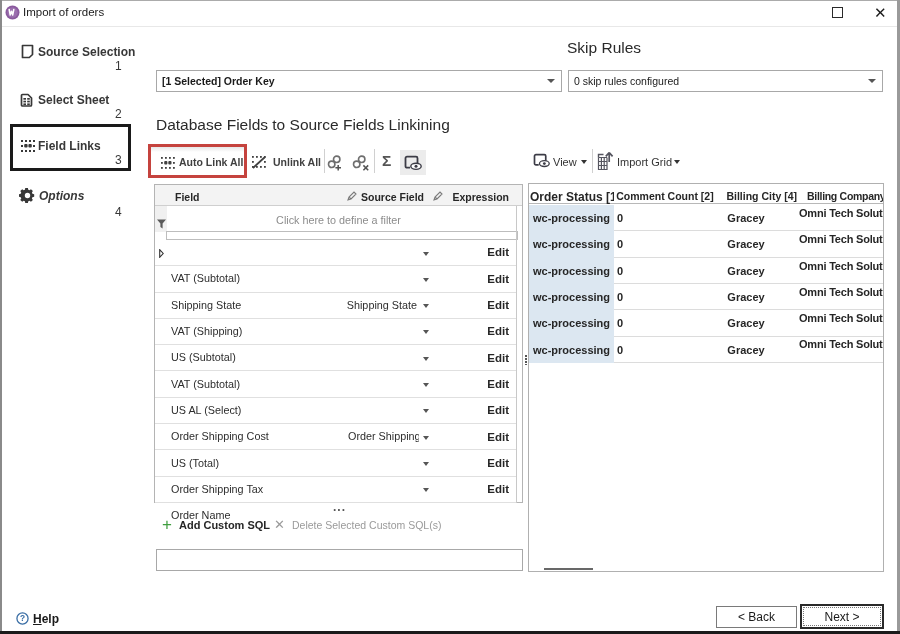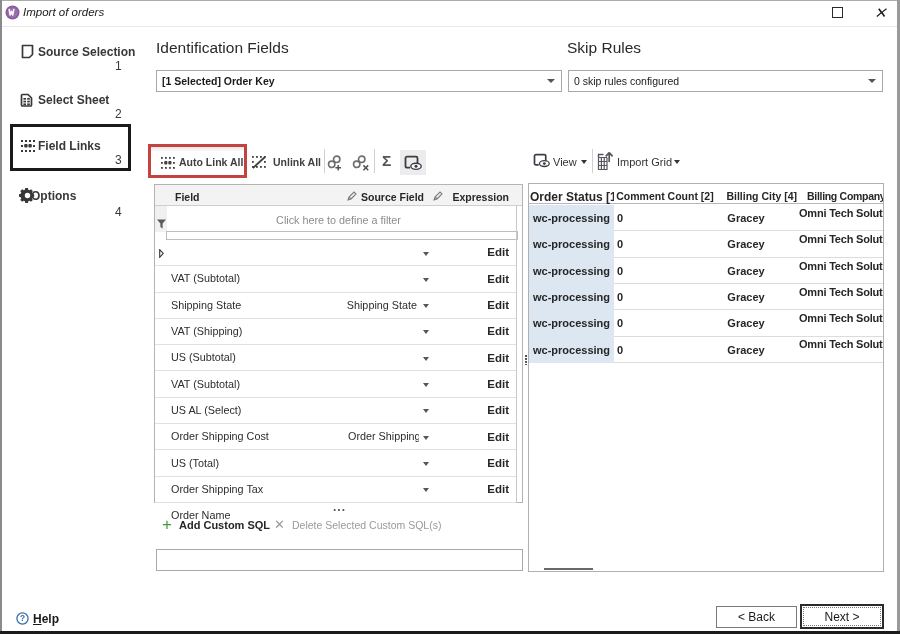--- a/index.html
+++ b/index.html
@@ -2,21 +2,21 @@
 <html><head>
 <meta charset="utf-8">
 <style>
   * { margin:0; padding:0; box-sizing:border-box; }
   html,body { width:900px; height:634px; overflow:hidden; background:#fff;
     font-family:"Liberation Sans", sans-serif; color:#383838; }
   .abs { position:absolute; }
   #win { position:relative; width:900px; height:634px; background:#fff; }
   
   #titlebar { position:absolute; left:0; top:0; width:900px; height:27px;
-    background:#fff; border-bottom:1px solid #e8e8e8;font-style:italic; }
+    background:#fff; border-bottom:1px solid #e8e8e8; }
   #appicon { position:absolute; left:5px; top:5px; }
   #title { position:absolute; left:23px; top:6px; font-size:11.5px; color:#1a1a1a; }
   #btn-max { position:absolute; left:832px; top:7px; width:11px; height:11px;
     border:1.6px solid #2a2a2a; }
   #btn-close { position:absolute; left:874px; top:4px; font-size:15px; color:#1a1a1a; }
   
   .side-label { position:absolute; font-size:12px; font-weight:bold; color:#383838; white-space:nowrap; }
   .side-num { position:absolute; font-size:12px; color:#383838; }
   #fl-box { position:absolute; left:10px; top:124px; width:121px; height:47px;
     border:3px solid #1a1a1a; }
@@ -88,27 +88,27 @@
         <rect x="8" y="10" width="2" height="2"></rect>
         <rect x="12" y="10" width="2" height="2"></rect>
     </g>
   </svg>
   <div class="side-label" style="left:38px; top:139px;">Field Links</div>
   <div class="side-num" style="left:115px; top:153px;">3</div>
 
   <svg class="abs" style="left:19px; top:187px;" width="17" height="17" viewBox="0 0 24 24">
     <path fill="#383838" fill-rule="evenodd" d="M21.4 13.9l.1-1.9-.1-1.9-2.5-.5a7 7 0 0 0-.7-1.7l1.4-2.1-2.7-2.7-2.1 1.4a7 7 0 0 0-1.7-.7L12.6 1.3h-3.8L8.3 3.8a7 7 0 0 0-1.7.7L4.5 3.1 1.8 5.8l1.4 2.1a7 7 0 0 0-.7 1.7l-2.5.5v3.8l2.5.5a7 7 0 0 0 .7 1.7l-1.4 2.1 2.7 2.7 2.1-1.4a7 7 0 0 0 1.7.7l.5 2.5h3.8l.5-2.5a7 7 0 0 0 1.7-.7l2.1 1.4 2.7-2.7-1.4-2.1a7 7 0 0 0 .7-1.7zM12 8.2a3.8 3.8 0 1 1 0 7.6 3.8 3.8 0 0 1 0-7.6z"></path>
   </svg>
-  <div class="side-label" style="left:31px; top:189px;">Options</div>
+  <div class="side-label" style="left:39px; top:189px;font-style:italic;">Options</div>
   <div class="side-num" style="left:115px; top:205px;">4</div>
 
-  <div class="h1" style="left:156px; top:39px;">Identification Fields</div>
   <div class="h1" style="left:567px; top:39px;">Skip Rules</div>
   <div class="combo" style="left:156px; top:70px; width:406px; font-weight:bold; font-size:10.5px;">[1 Selected] Order Key<span class="arr"></span></div>
   <div class="combo" style="left:568px; top:70px; width:315px; font-size:10.5px;">0 skip rules configured<span class="arr"></span></div>
+  <div class="h1" style="left:156px; top:116px;">Database Fields to Source Fields Linkining</div>
 
   <div id="redbox">
       <div class="grad"></div>
     </div>
   <svg class="abs" style="left:161px; top:157px;" width="14" height="13" viewBox="0 0 14 13">
     <g fill="#404040">
       <rect x="0" y="0" width="1.8" height="1.8"></rect>
         <rect x="4" y="0" width="1.8" height="1.8"></rect>
         <rect x="8" y="0" width="1.8" height="1.8"></rect>
         <rect x="12" y="0" width="1.8" height="1.8"></rect>

